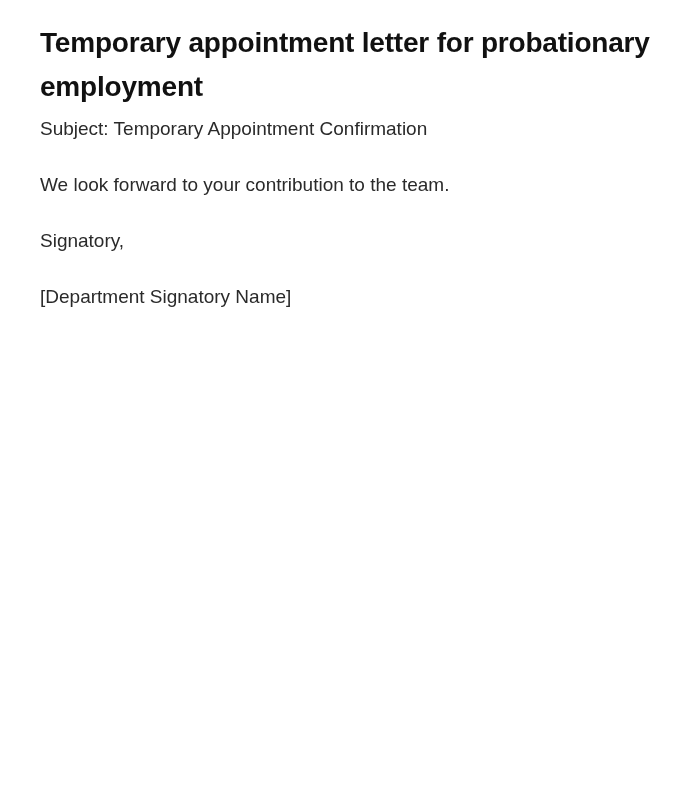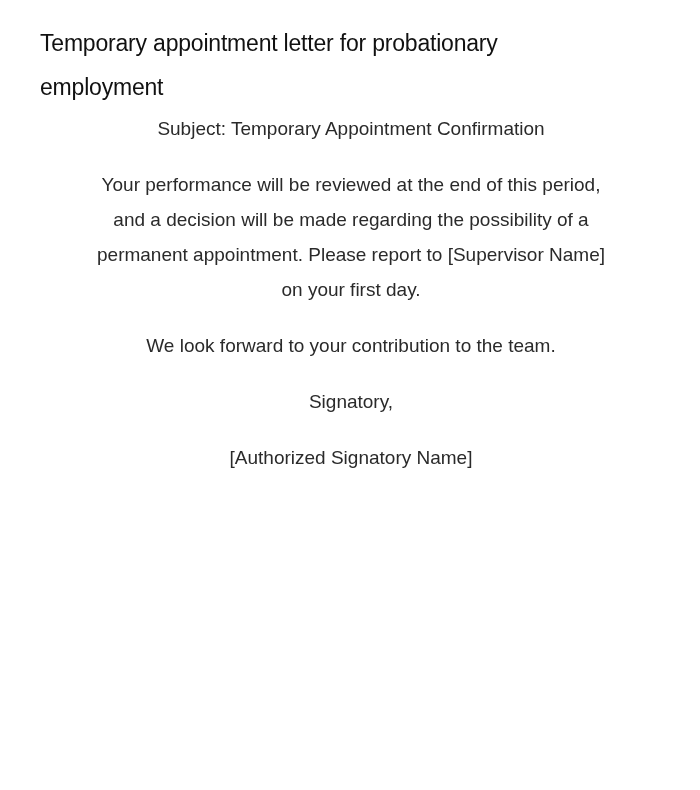--- a/index.html
+++ b/index.html
@@ -13,55 +13,50 @@
     box-sizing: border-box;
     padding: 21px 40px 0 40px;
     font-family: "Liberation Sans", "DejaVu Sans", sans-serif;
     overflow: hidden;
   }
   .letter {
     width: 622px;
   }
   h1.doc-title {
     margin: 0;
-    font-size: 23px;
+    font-size: 28px;
     line-height: 44px;
-    font-weight: 400;
+    font-weight: 700;
     letter-spacing: -0.2px;
     color: #111111;
     white-space: pre-line;
   }
   p.doc-para {
     margin: 21px 0 0 0;
     font-size: 19px;
     line-height: 35px;
     font-weight: 400;
     color: #2a2a2a;
     white-space: pre-line;
-    text-align: center;
   }
   h1.doc-title + p.doc-para {
     margin-top: 2px;
   }
 </style>
 </head>
 <body>
 
 <main class="letter">
   <h1 class="doc-title">Temporary appointment letter for probationary
 employment</h1>
 
   <p class="doc-para">Subject: Temporary Appointment Confirmation</p>
 
 
 
-  <p class="doc-para">Your performance will be reviewed at the end of this period,
-and a decision will be made regarding the possibility of a
-permanent appointment. Please report to [Supervisor Name]
-on your first day.</p>
 
   <p class="doc-para">We look forward to your contribution to the team.</p>
 
   <p class="doc-para">Signatory,</p>
 
-  <p class="doc-para">[Authorized Signatory Name]</p>
+  <p class="doc-para">[Department Signatory Name]</p>
 
 </main>
 
 </body></html>

